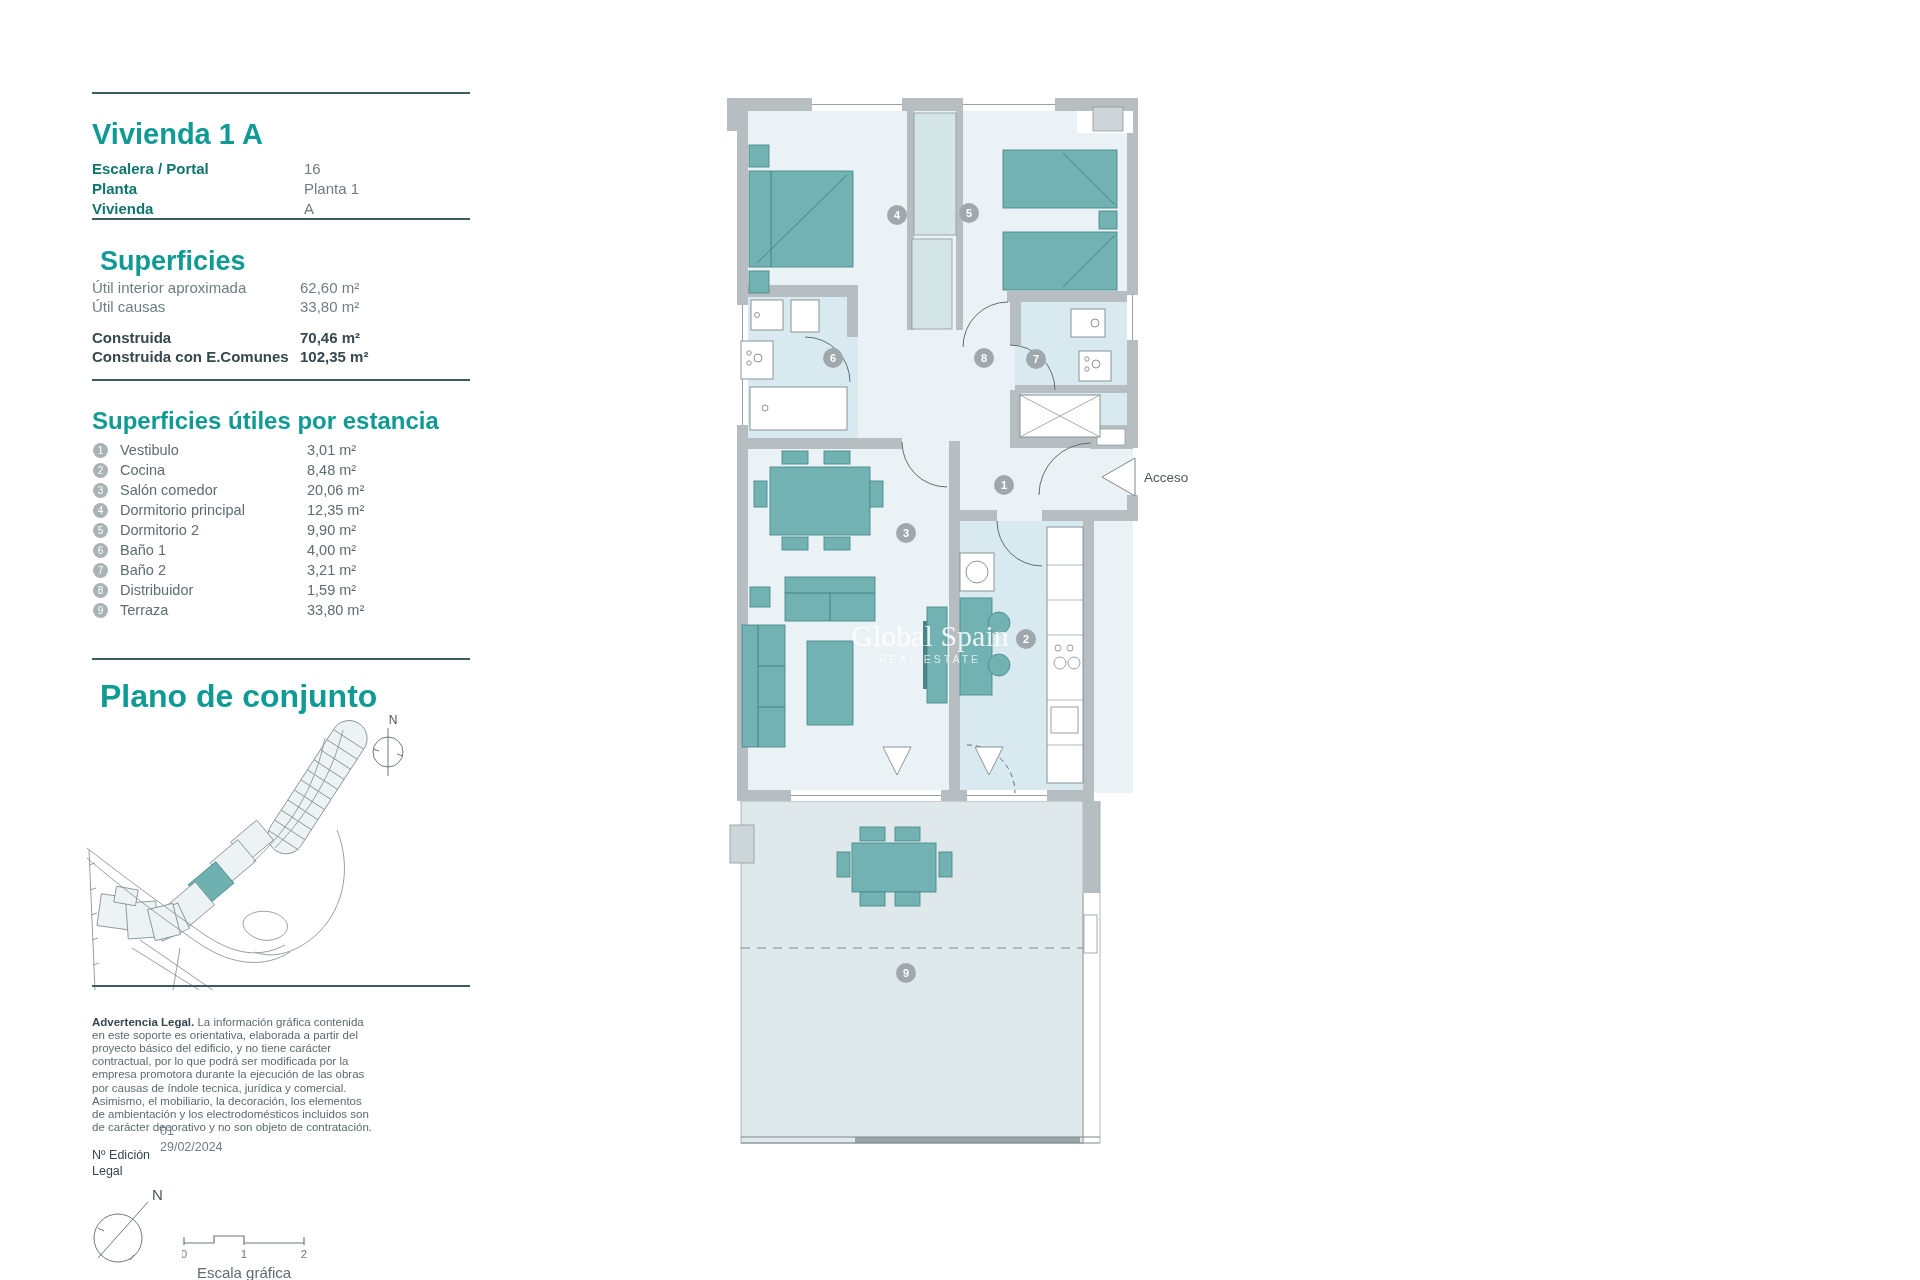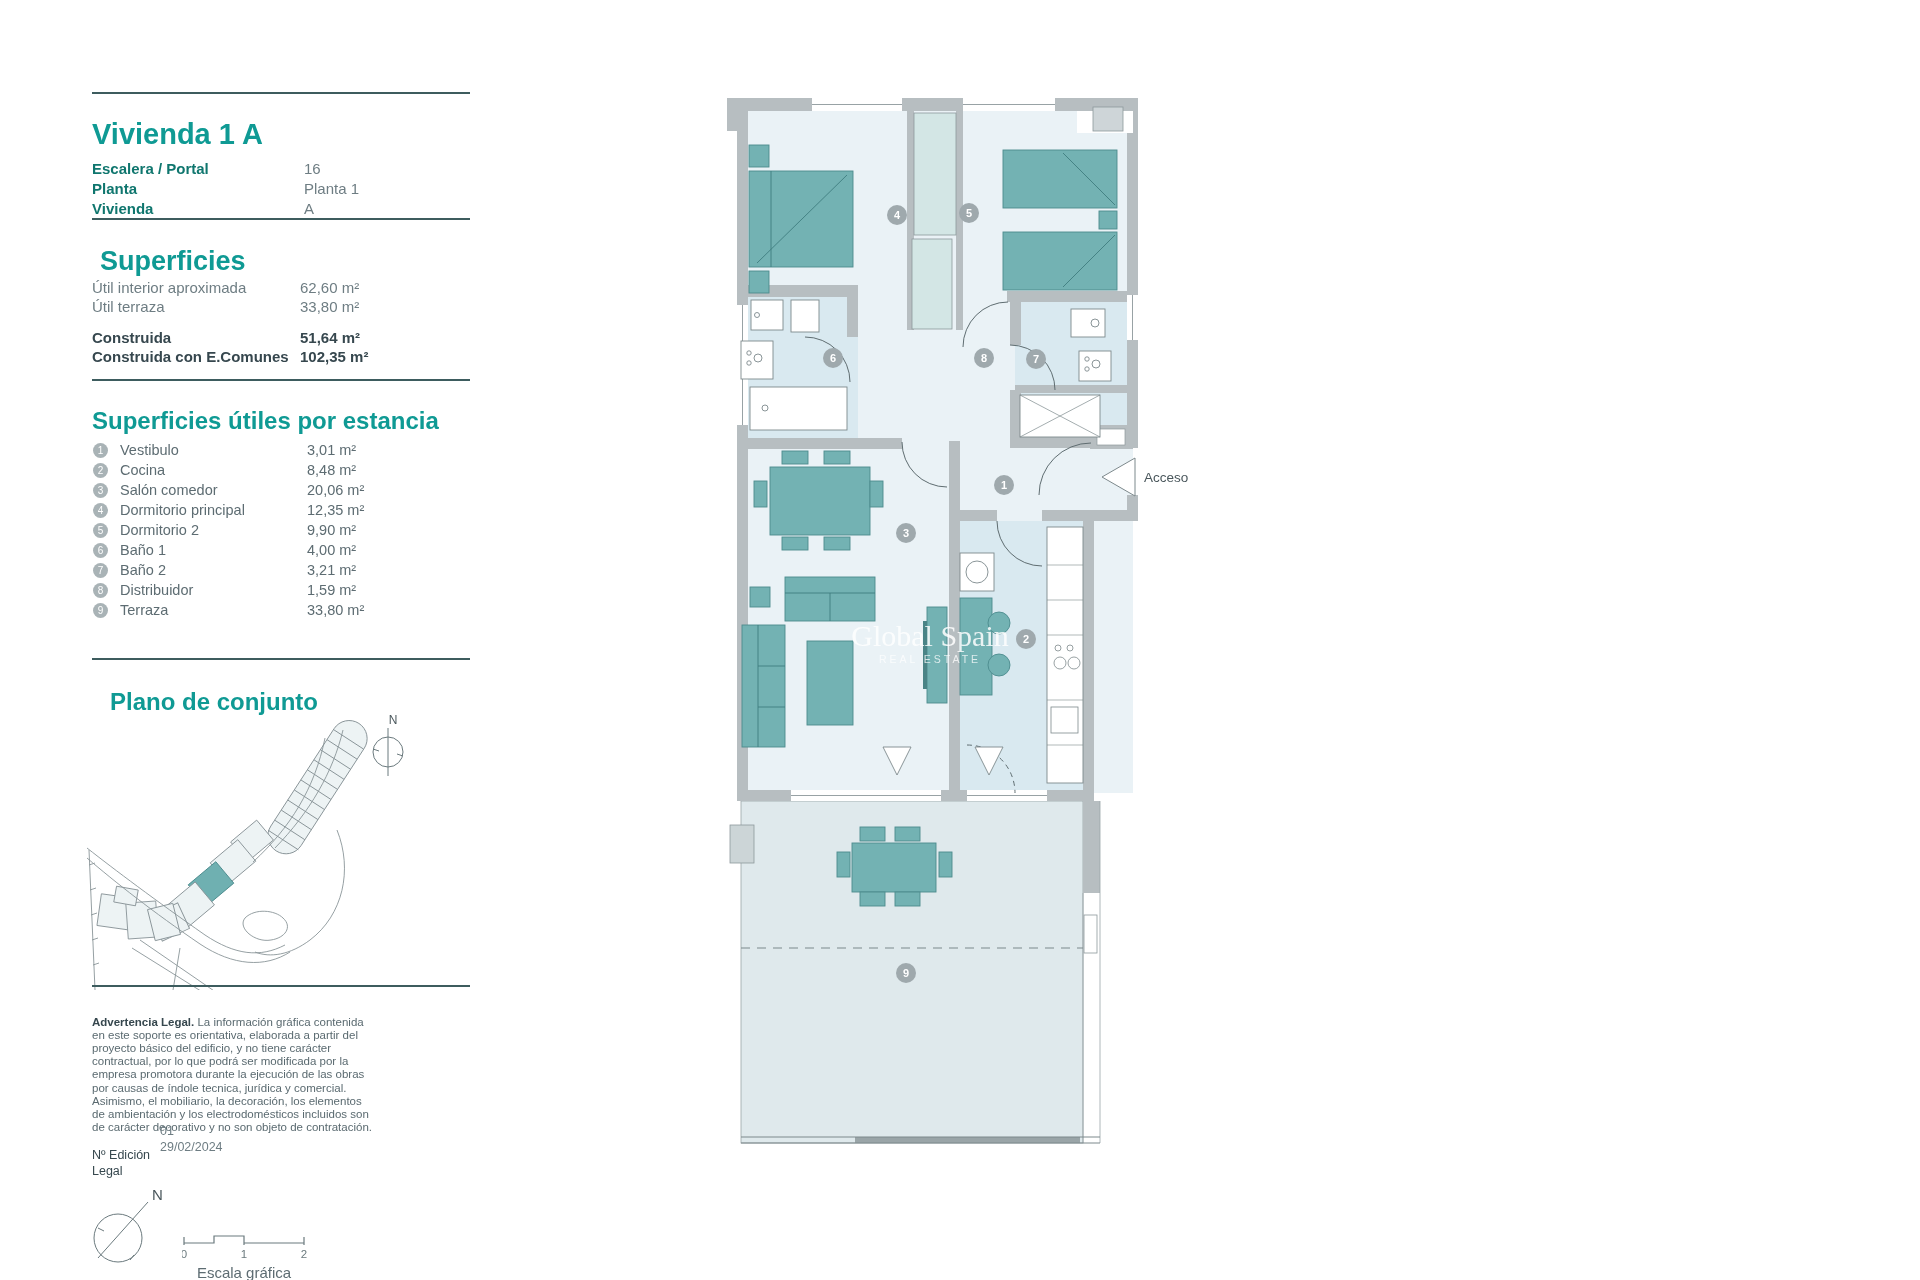--- a/index.html
+++ b/index.html
@@ -57,29 +57,29 @@
 <div class="rule" style="top:218px;"></div>
 
 <h2 class="teal-h" style="top:238px;font-size:27px;margin:8px;">Superficies</h2>
 
 <div class="abs" style="left:92px;top:279px;width:378px;">
   <div class="s-row">
     <span class="s-label">Útil interior aproximada</span>
     <span class="s-value">62,60 m²</span>
   </div>
   <div class="s-row">
-    <span class="s-label">Útil terraza</span>
+    <span class="s-label">Útil causas</span>
     <span class="s-value">33,80 m²</span>
   </div>
 </div>
 
 <div class="abs" style="left:92px;top:329px;width:378px;">
   <div class="b-row">
     <span class="b-label">Construida</span>
-    <span class="b-value">51,64 m²</span>
+    <span class="b-value">70,46 m²</span>
   </div>
   <div class="b-row">
     <span class="b-label">Construida con E.Comunes</span>
     <span class="b-value">102,35 m²</span>
   </div>
 </div>
 
 <div class="rule" style="top:379px;"></div>
 
 <h2 class="teal-h" style="top:407px;font-size:24px;margin:0;">Superficies útiles por estancia</h2>
@@ -127,21 +127,21 @@
   </div>
   <div class="room-row">
     <span class="room-num">9</span>
     <span class="room-label">Terraza</span>
     <span class="room-val">33,80 m²</span>
   </div>
 </div>
 
 <div class="rule" style="top:658px;"></div>
 
-<h2 class="teal-h" style="top:670px;font-size:24px;margin:18px;">Plano de conjunto</h2>
+<h2 class="teal-h" style="top:670px;font-size:32px;margin:8px;">Plano de conjunto</h2>
 
 <svg class="abs" style="left:85px;top:700px;" width="385" height="290" viewBox="0 0 385 290">
   <g stroke="#8a9599" stroke-width="0.9" fill="none">
 
     <g transform="rotate(-57 232 88)">
       <rect x="157" y="70" width="152" height="36" rx="18" fill="#edf3f4"></rect>
       <line x1="170" y1="70" x2="170" y2="106"></line>
         <line x1="182" y1="70" x2="182" y2="106"></line>
       <line x1="194" y1="70" x2="194" y2="106"></line>
         <line x1="206" y1="70" x2="206" y2="106"></line>

